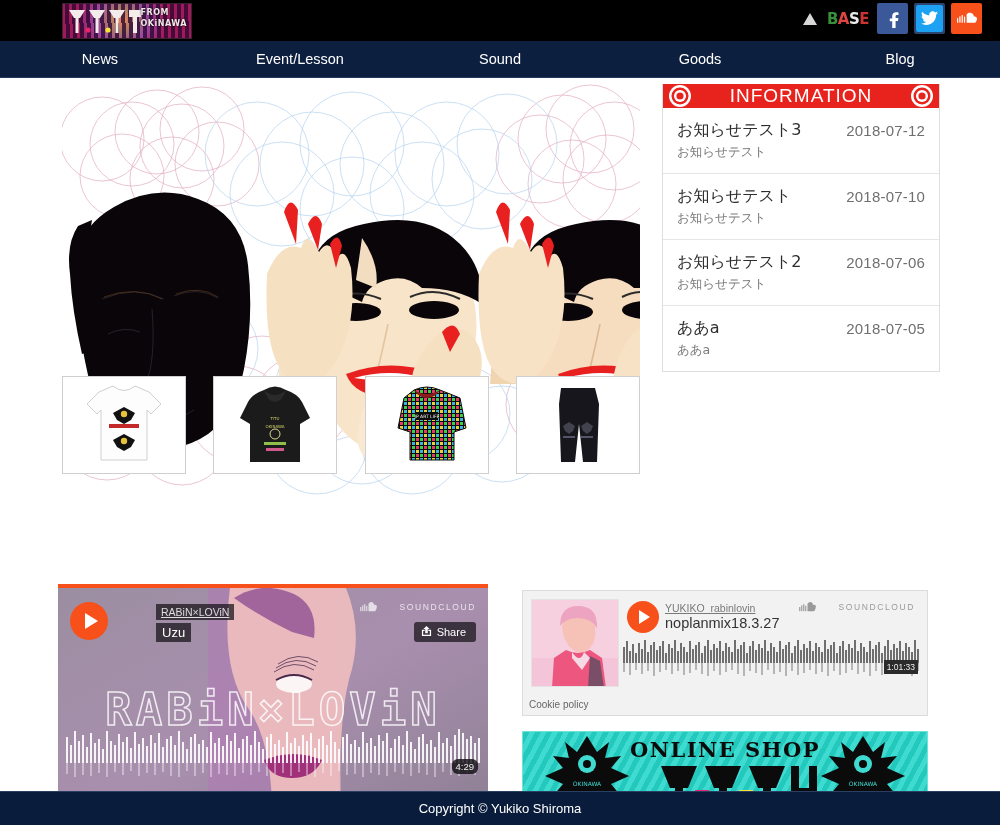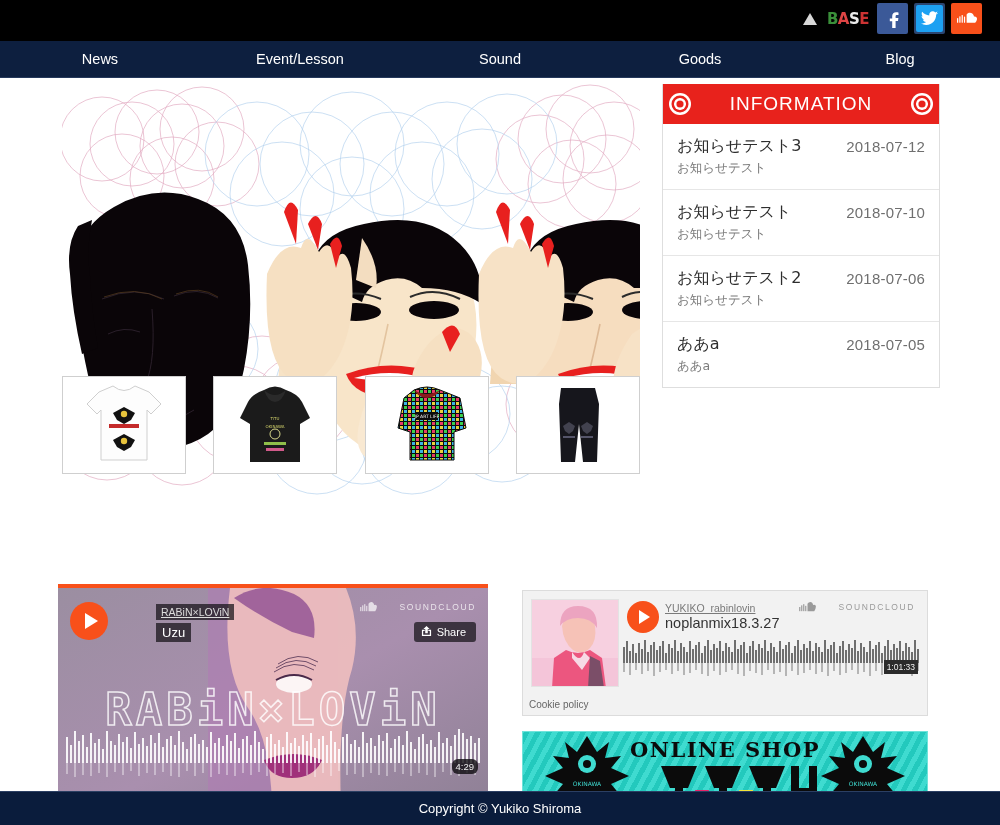--- a/index.html
+++ b/index.html
@@ -118,21 +118,21 @@
 
   
   .info {
     position: absolute; left: 662px; top: 6px;
     width: 278px;
     background: #fff;
     border: 1px solid #dedede;
     border-top: none;
   }
   .info-head {
-    height: 40px; background: #e8221c;
+    height: 24px; background: #e8221c;
     display: flex; align-items: center; justify-content: center; gap: 38px;
     color: #fff;
   }
   .info-title {
     font-size: 19px; letter-spacing: 1px; font-weight: 400;
     font-family: "Liberation Sans", sans-serif;
   }
   .seal { width: 24px; height: 24px; }
   .info-item {
     padding: 11px 14px 12px 14px;
@@ -285,20 +285,39 @@
   .footer-text {
     color: #fff; font-size: 13px;
     font-family: "Liberation Sans", sans-serif;
   }
 </style>
 </head>
 <body>
 
 <div class="topbar">
 
+  <div class="logo">
+    <svg class="logo-funnels" viewBox="0 0 76 28">
+      <g fill="#f3ecea">
+        <path d="M2,2 L18,2 L13,10 L7,10 Z"></path>
+          <rect x="8.5" y="10" width="3" height="15"></rect>
+        <path d="M22,2 L38,2 L33,10 L27,10 Z"></path>
+          <rect x="28.5" y="10" width="3" height="15"></rect>
+        <path d="M42,2 L58,2 L53,10 L47,10 Z"></path>
+          <rect x="48.5" y="10" width="3" height="15"></rect>
+        <path d="M62,2 L74,2 L74,9 L70,9 L70,25 L66,25 L66,9 L62,9 Z"></path>
+      </g>
+      <circle cx="21" cy="22" r="2.6" fill="#e8246a"></circle>
+      <circle cx="41" cy="22" r="2.6" fill="#f3e43a"></circle>
+    </svg>
+    <div class="logo-text">
+      <div>FROM</div>
+      <div>OKiNAWA</div>
+    </div>
+  </div>
 
   <div class="social">
 
     <div class="base-btn">
       <span class="base-tri"></span>
       <span class="base-word"><b>B</b><b>A</b><b>S</b><b>E</b></span>
     </div>
 
     <div class="sq sq-fb">
       <svg width="18" height="18" viewBox="0 0 18 18">

